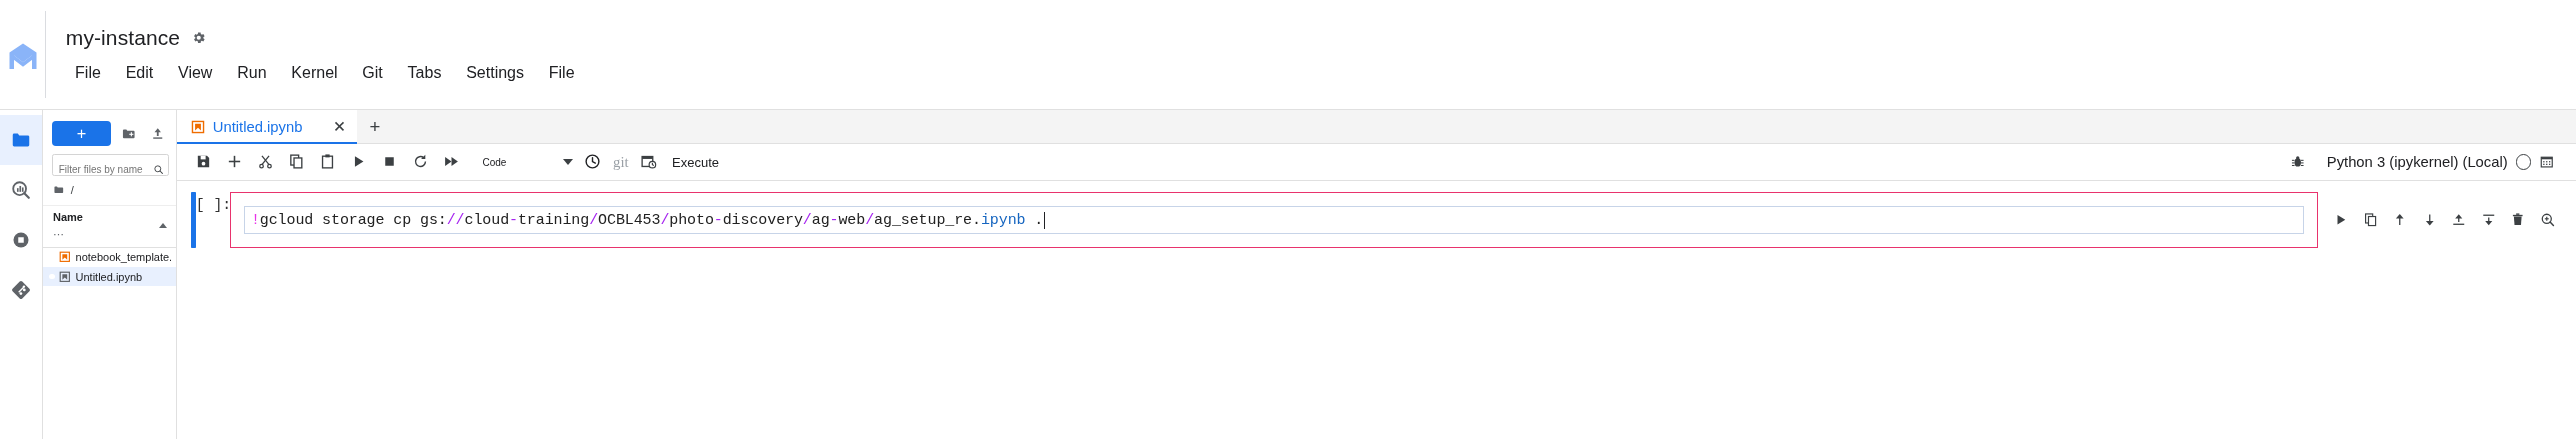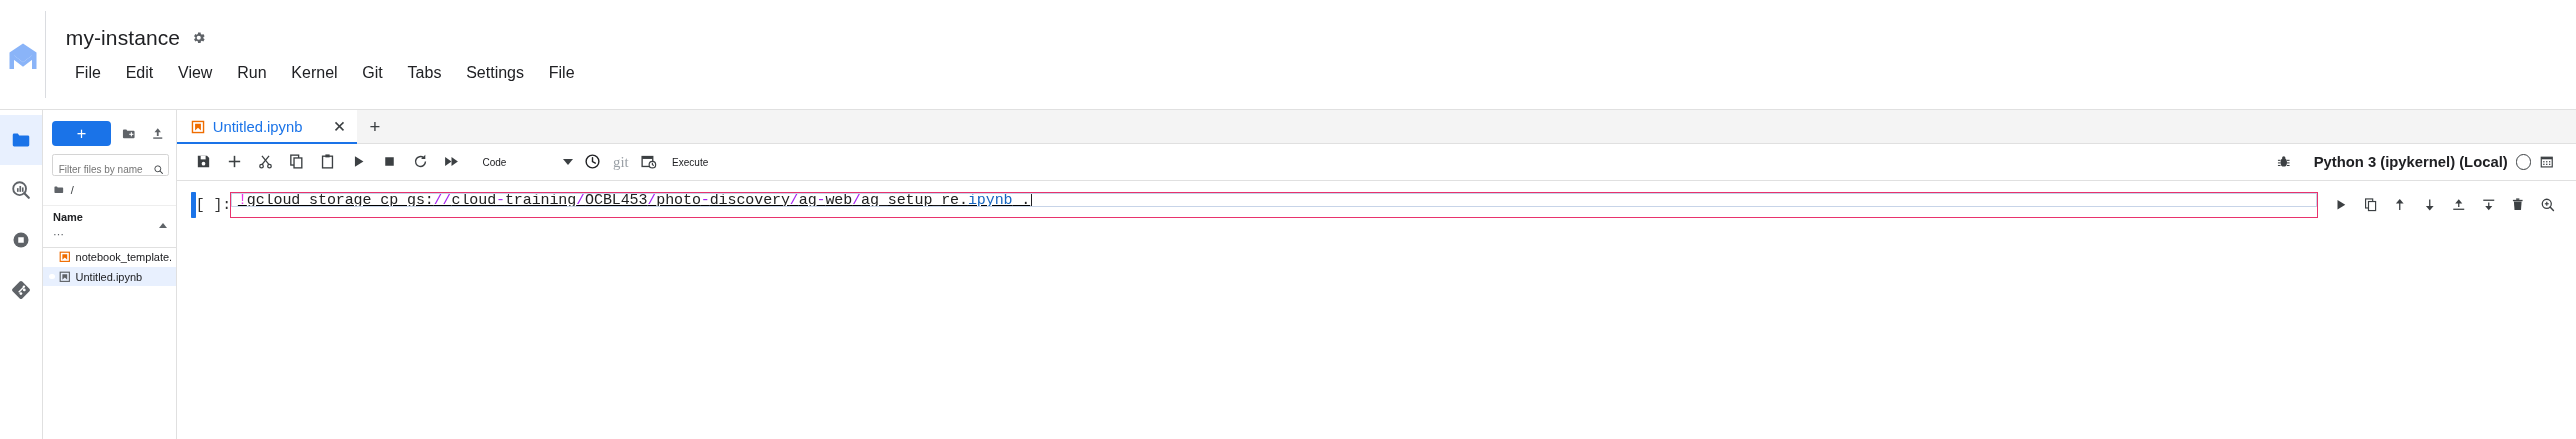--- a/index.html
+++ b/index.html
@@ -68,32 +68,32 @@
   .tab-add { width: 36px; display: flex; align-items: center; justify-content: center; font-size: 18.6px; color: #3c4043; }
 
   .nbtoolbar { height: 37px; display: flex; align-items: center; border-bottom: 0.8px solid #e0e0e0; padding: 0 14px 0 11px; gap: 0; background: #fff; }
   .tb-ico { width: 31px; height: 26.4px; display: flex; align-items: center; justify-content: center; }
   .celltype {
     margin-left: 9.3px; display: flex; align-items: center; gap: 0; width: 101px;
   }
   .celltype .ct-label { font-size: 10px; color: #202124; padding-left: 6.2px; }
   .chev { width: 0; height: 0; border-left: 5.4px solid transparent; border-right: 5.4px solid transparent; border-top: 6.2px solid #3c4043; margin-left: auto; margin-right: 4.7px; }
   .git-lbl { font-size: 14.8px; color: #9aa0a6; font-family: "Liberation Serif", serif; padding: 0 4.7px; }
-  .exec-lbl { font-size: 10px; color: #202124; margin-left: 7.8px; }
+  .exec-lbl { font-size: 13px; color: #202124; margin-left: 7.8px; }
   .tb-spacer { flex: 1; }
-  .kernel-name { font-size: 14.8px; color: #202124; margin: 0 7.8px 0 14px; white-space: nowrap; font-weight: bold; }
+  .kernel-name { font-size: 14.8px; color: #202124; margin: 0 7.8px 0 14px; white-space: nowrap; }
   .kernel-idle { width: 15.5px; height: 15.5px; border: 1.6px solid #3c4043; border-radius: 50%; }
 
   
   .cells { padding: 11px 0 0 0; flex: 1; }
   .cell { display: flex; align-items: stretch; padding-right: 14px; }
   .cell-bar { width: 4.7px; background: #1a73e8; margin-left: 14px; flex: 0 0 4.7px; border-radius: 0.8px; }
   .prompt { width: 34px; text-align: right; padding: 4.7px 7.8px 0 0; font-family: "Liberation Mono", monospace; font-size: 14.8px; color: #303030; white-space: nowrap; }
   .editor-outer { flex: 1; min-width: 0; border: 1.6px solid #e8336d; background: #fff; position: relative; }
-  .editor-inner { border: 0.8px solid #c7d4e8; margin: 0; height: 14px; display: flex; align-items: center; padding: 0 6.2px; overflow: hidden; text-decoration: underline; }
+  .editor-inner { border: 0.8px solid #c7d4e8; margin: 13px; height: 28px; display: flex; align-items: center; padding: 0 6.2px; overflow: hidden; }
   .code { font-family: "Liberation Mono", monospace; font-size: 15px; color: #212121; white-space: pre; letter-spacing: -0.1px; }
   .cm-bang { color: #e833e8; }
   .cm-op { color: #a625f0; }
   .cm-ext { color: #1565c0; }
   .caret { display: inline-block; width: 1.2px; height: 17px; background: #202124; vertical-align: -3.9px; margin-left: 0.8px; }
   .cell-actions { display: flex; align-items: center; gap: 0; padding-left: 7.8px; }
   .ca { width: 29.5px; height: 26.4px; display: flex; align-items: center; justify-content: center; }
   svg { display: block; }
 </style>
 </head>

